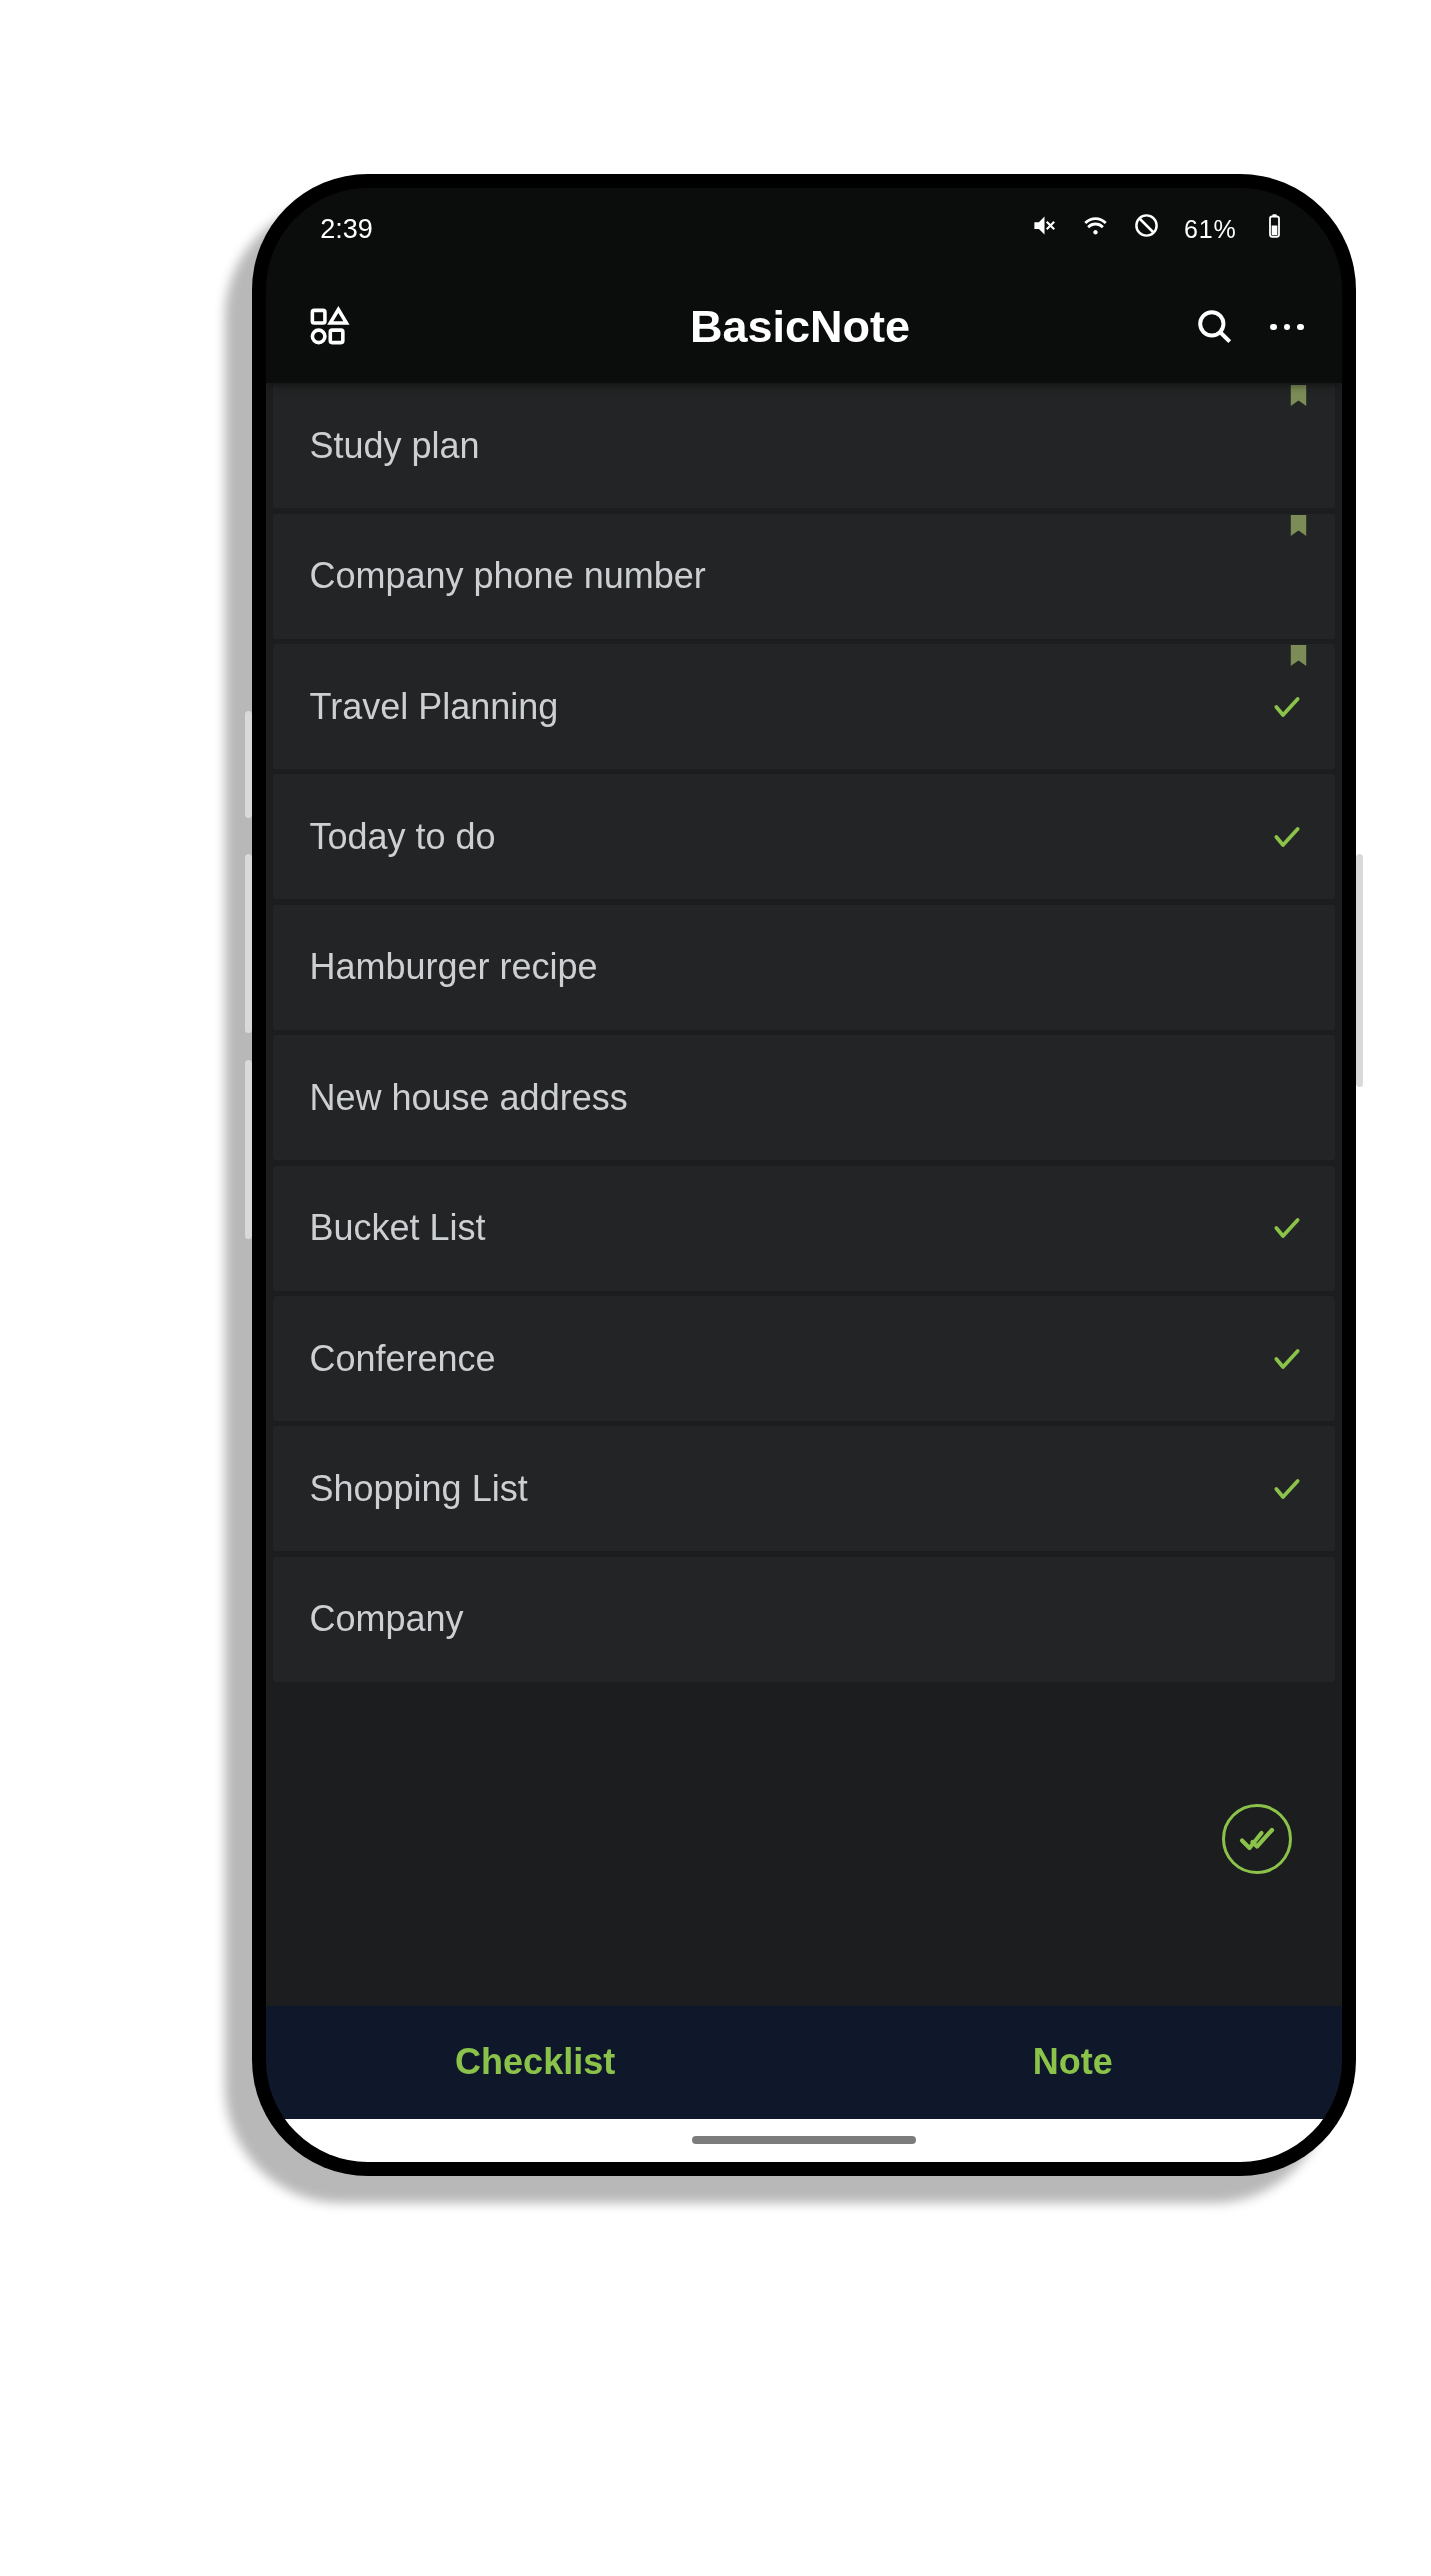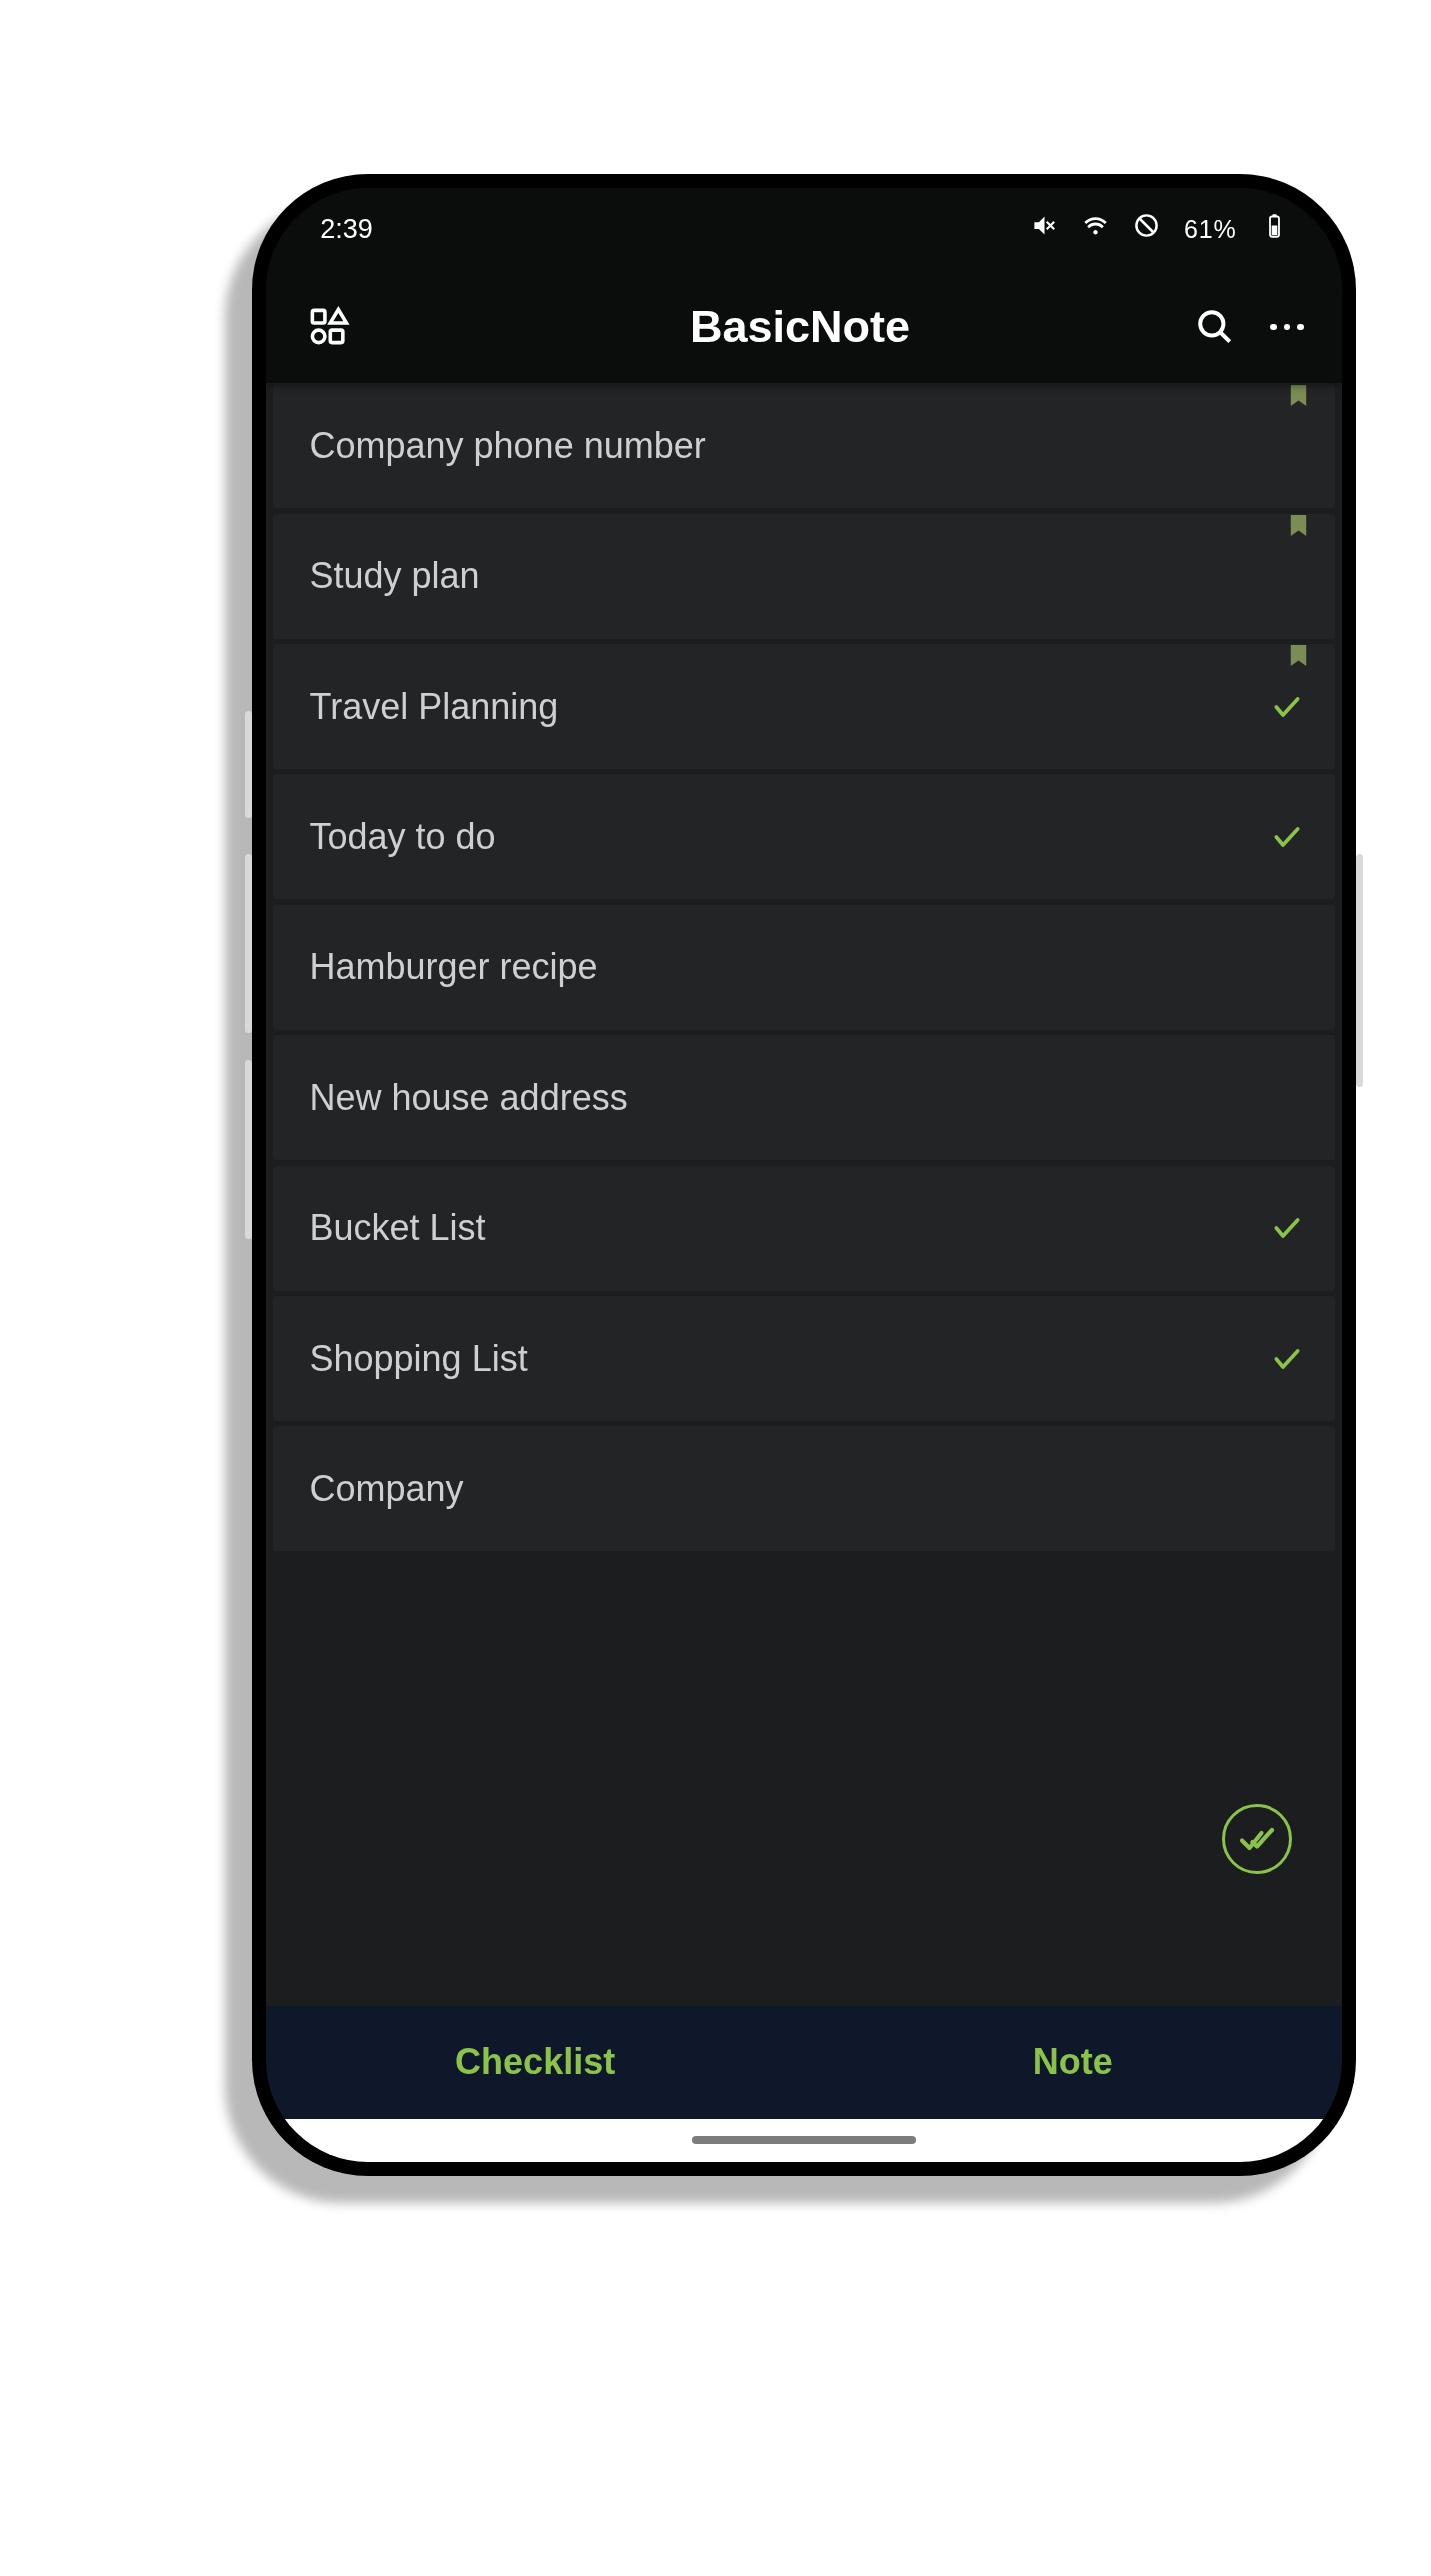--- a/index.html
+++ b/index.html
@@ -298,32 +298,32 @@
             <span></span>
               <span></span>
               <span></span>
           </div>
         </div>
       </div>
 
       <div class="list" id="note-list">
 
         <div class="row">
+            <div class="label">Study plan</div>
+            <div class="bookmark-slot bookmark-icon"><svg viewBox="0 0 30 34" width="27" height="30">
+                <use href="#sym-bookmark"></use>
+              </svg></div>
+          </div>
+          <div class="row">
             <div class="label">Company phone number</div>
             <div class="bookmark-slot bookmark-icon"><svg viewBox="0 0 30 34" width="27" height="30">
                 <use href="#sym-bookmark"></use>
               </svg></div>
           </div>
           <div class="row">
-            <div class="label">Study plan</div>
-            <div class="bookmark-slot bookmark-icon"><svg viewBox="0 0 30 34" width="27" height="30">
-                <use href="#sym-bookmark"></use>
-              </svg></div>
-          </div>
-          <div class="row">
             <div class="label">Travel Planning</div>
             <div class="right-slot check-icon">
               <svg viewBox="0 0 36 36" width="32" height="32">
                 <use href="#sym-check"></use>
               </svg>
             </div>
             <div class="bookmark-slot bookmark-icon"><svg viewBox="0 0 30 34" width="27" height="30">
                 <use href="#sym-bookmark"></use>
               </svg></div>
           </div>
@@ -336,20 +336,28 @@
             </div>
           </div>
           <div class="row">
             <div class="label">Hamburger recipe</div>
           </div>
           <div class="row">
             <div class="label">New house address</div>
           </div>
           <div class="row">
             <div class="label">Bucket List</div>
+            <div class="right-slot check-icon">
+              <svg viewBox="0 0 36 36" width="32" height="32">
+                <use href="#sym-check"></use>
+              </svg>
+            </div>
+          </div>
+          <div class="row">
+            <div class="label">Conference</div>
             <div class="right-slot check-icon">
               <svg viewBox="0 0 36 36" width="32" height="32">
                 <use href="#sym-check"></use>
               </svg>
             </div>
           </div>
           <div class="row">
             <div class="label">Shopping List</div>
             <div class="right-slot check-icon">
               <svg viewBox="0 0 36 36" width="32" height="32">

